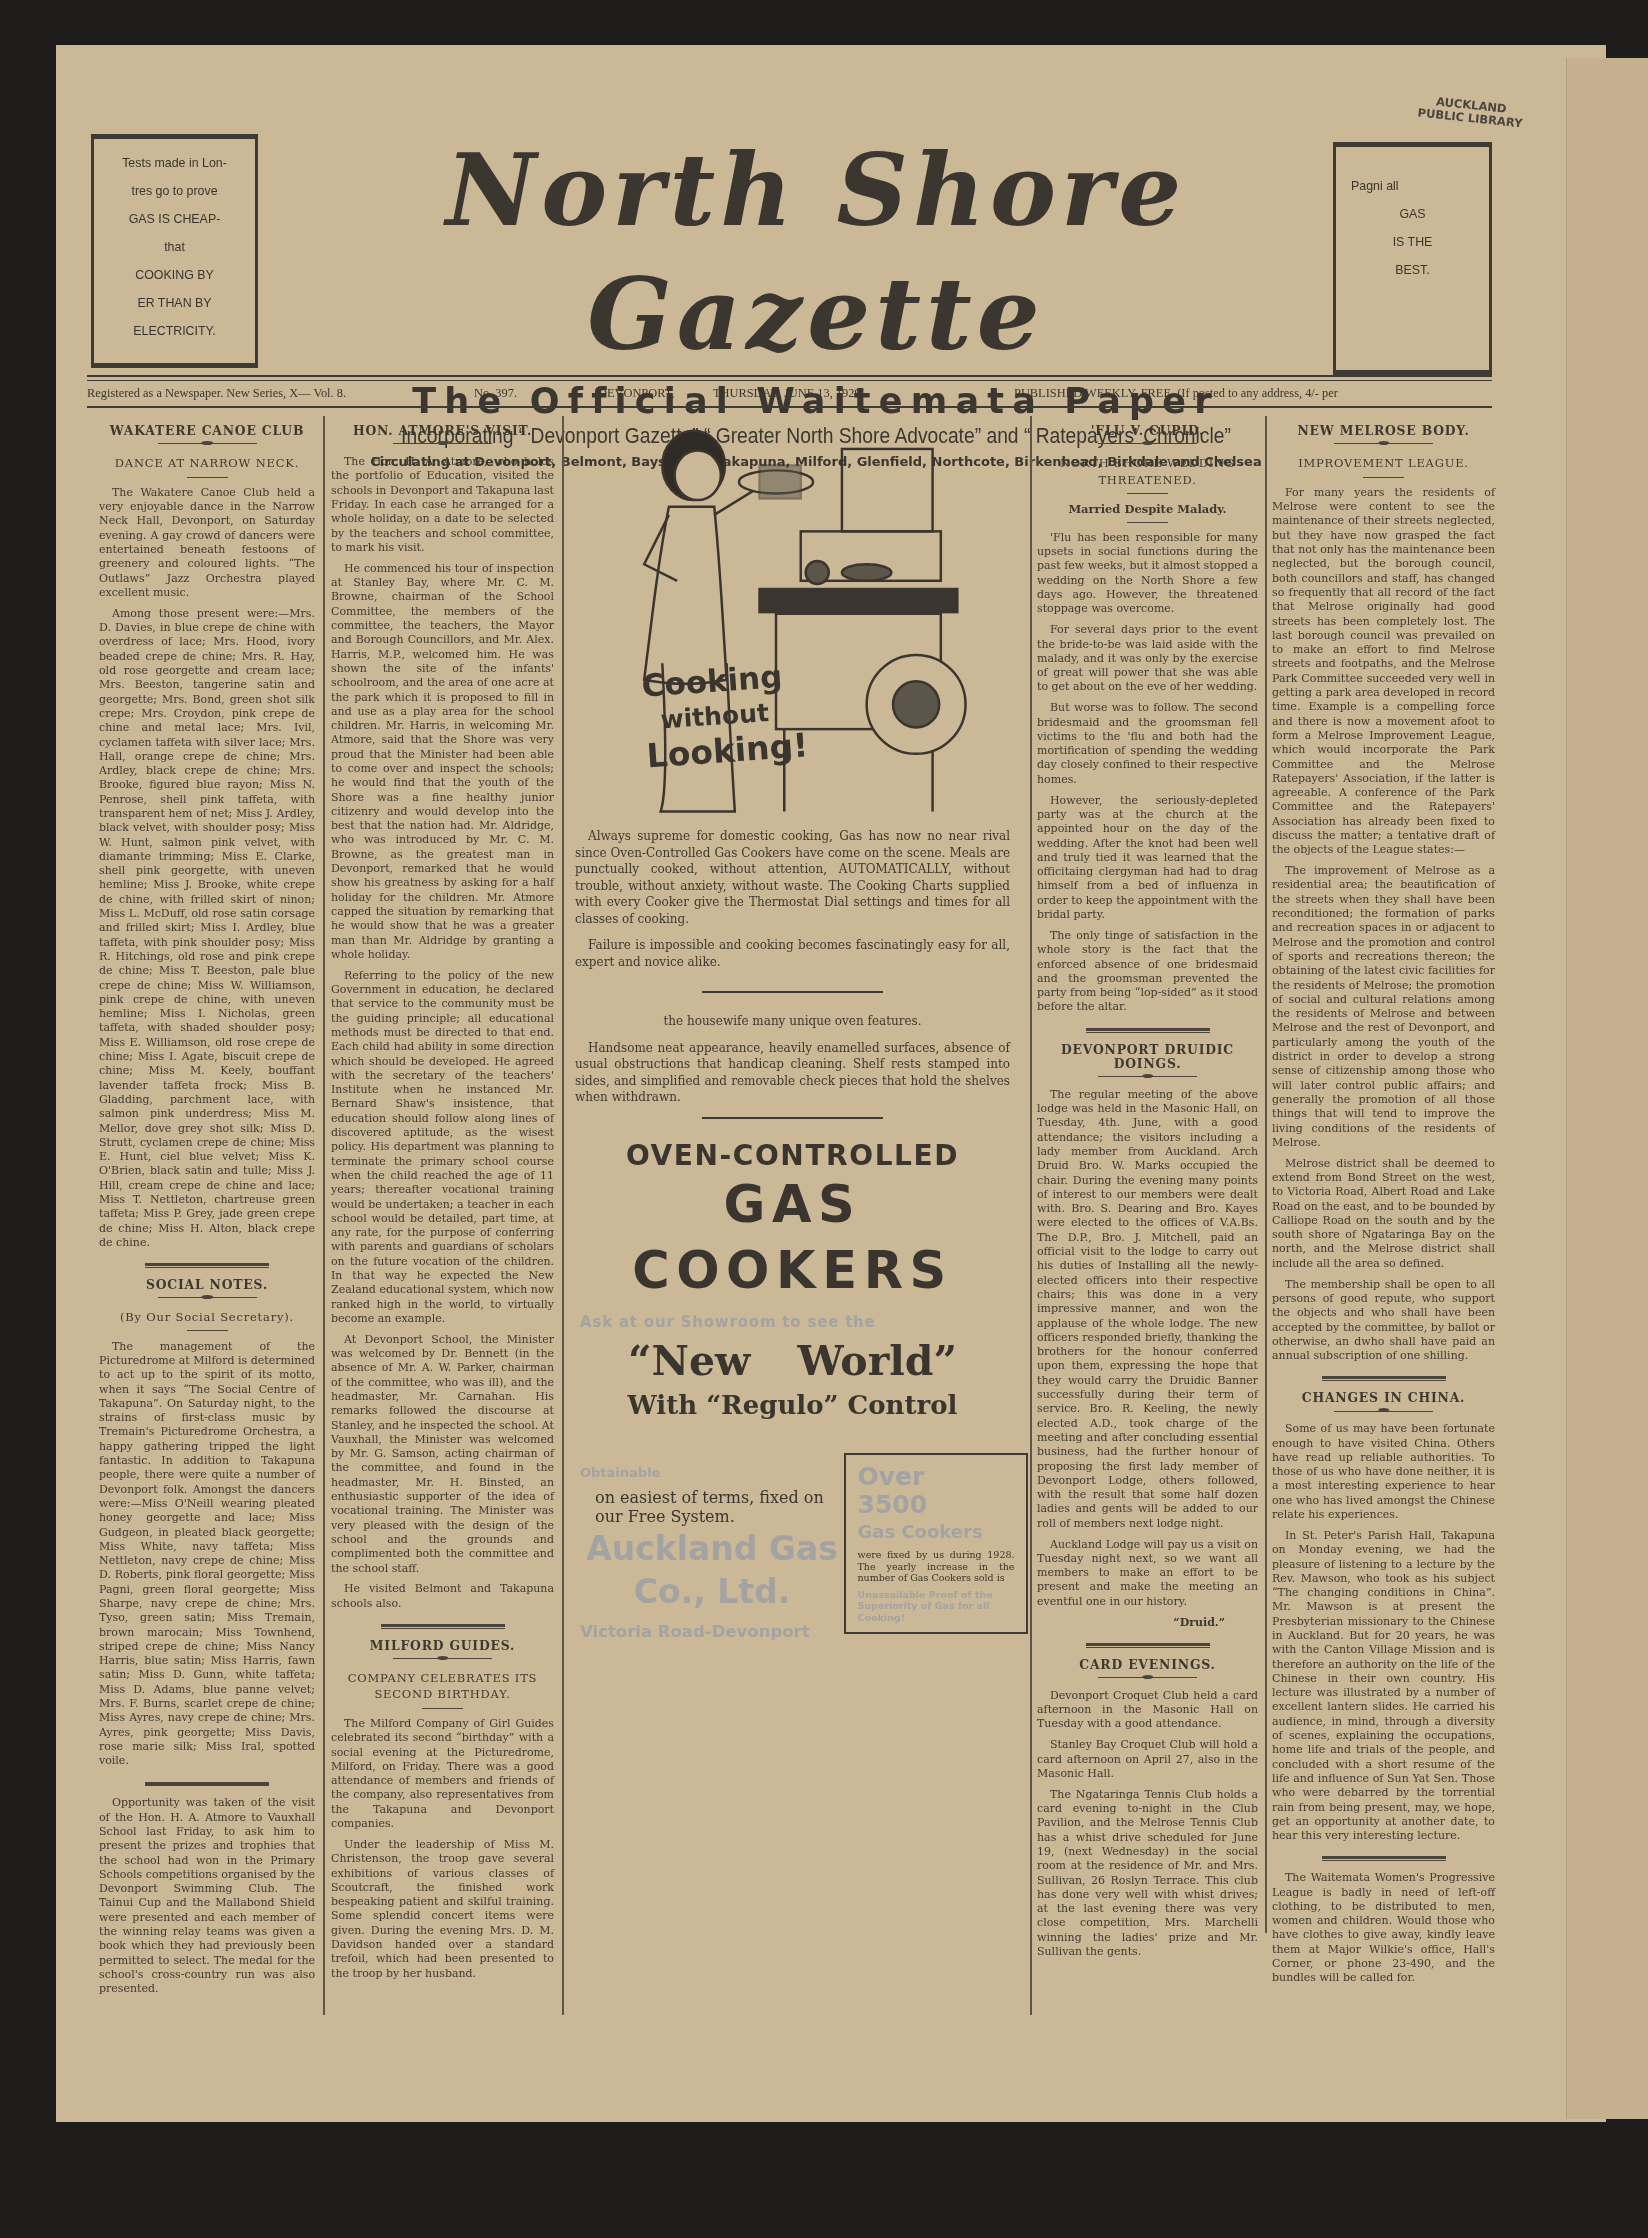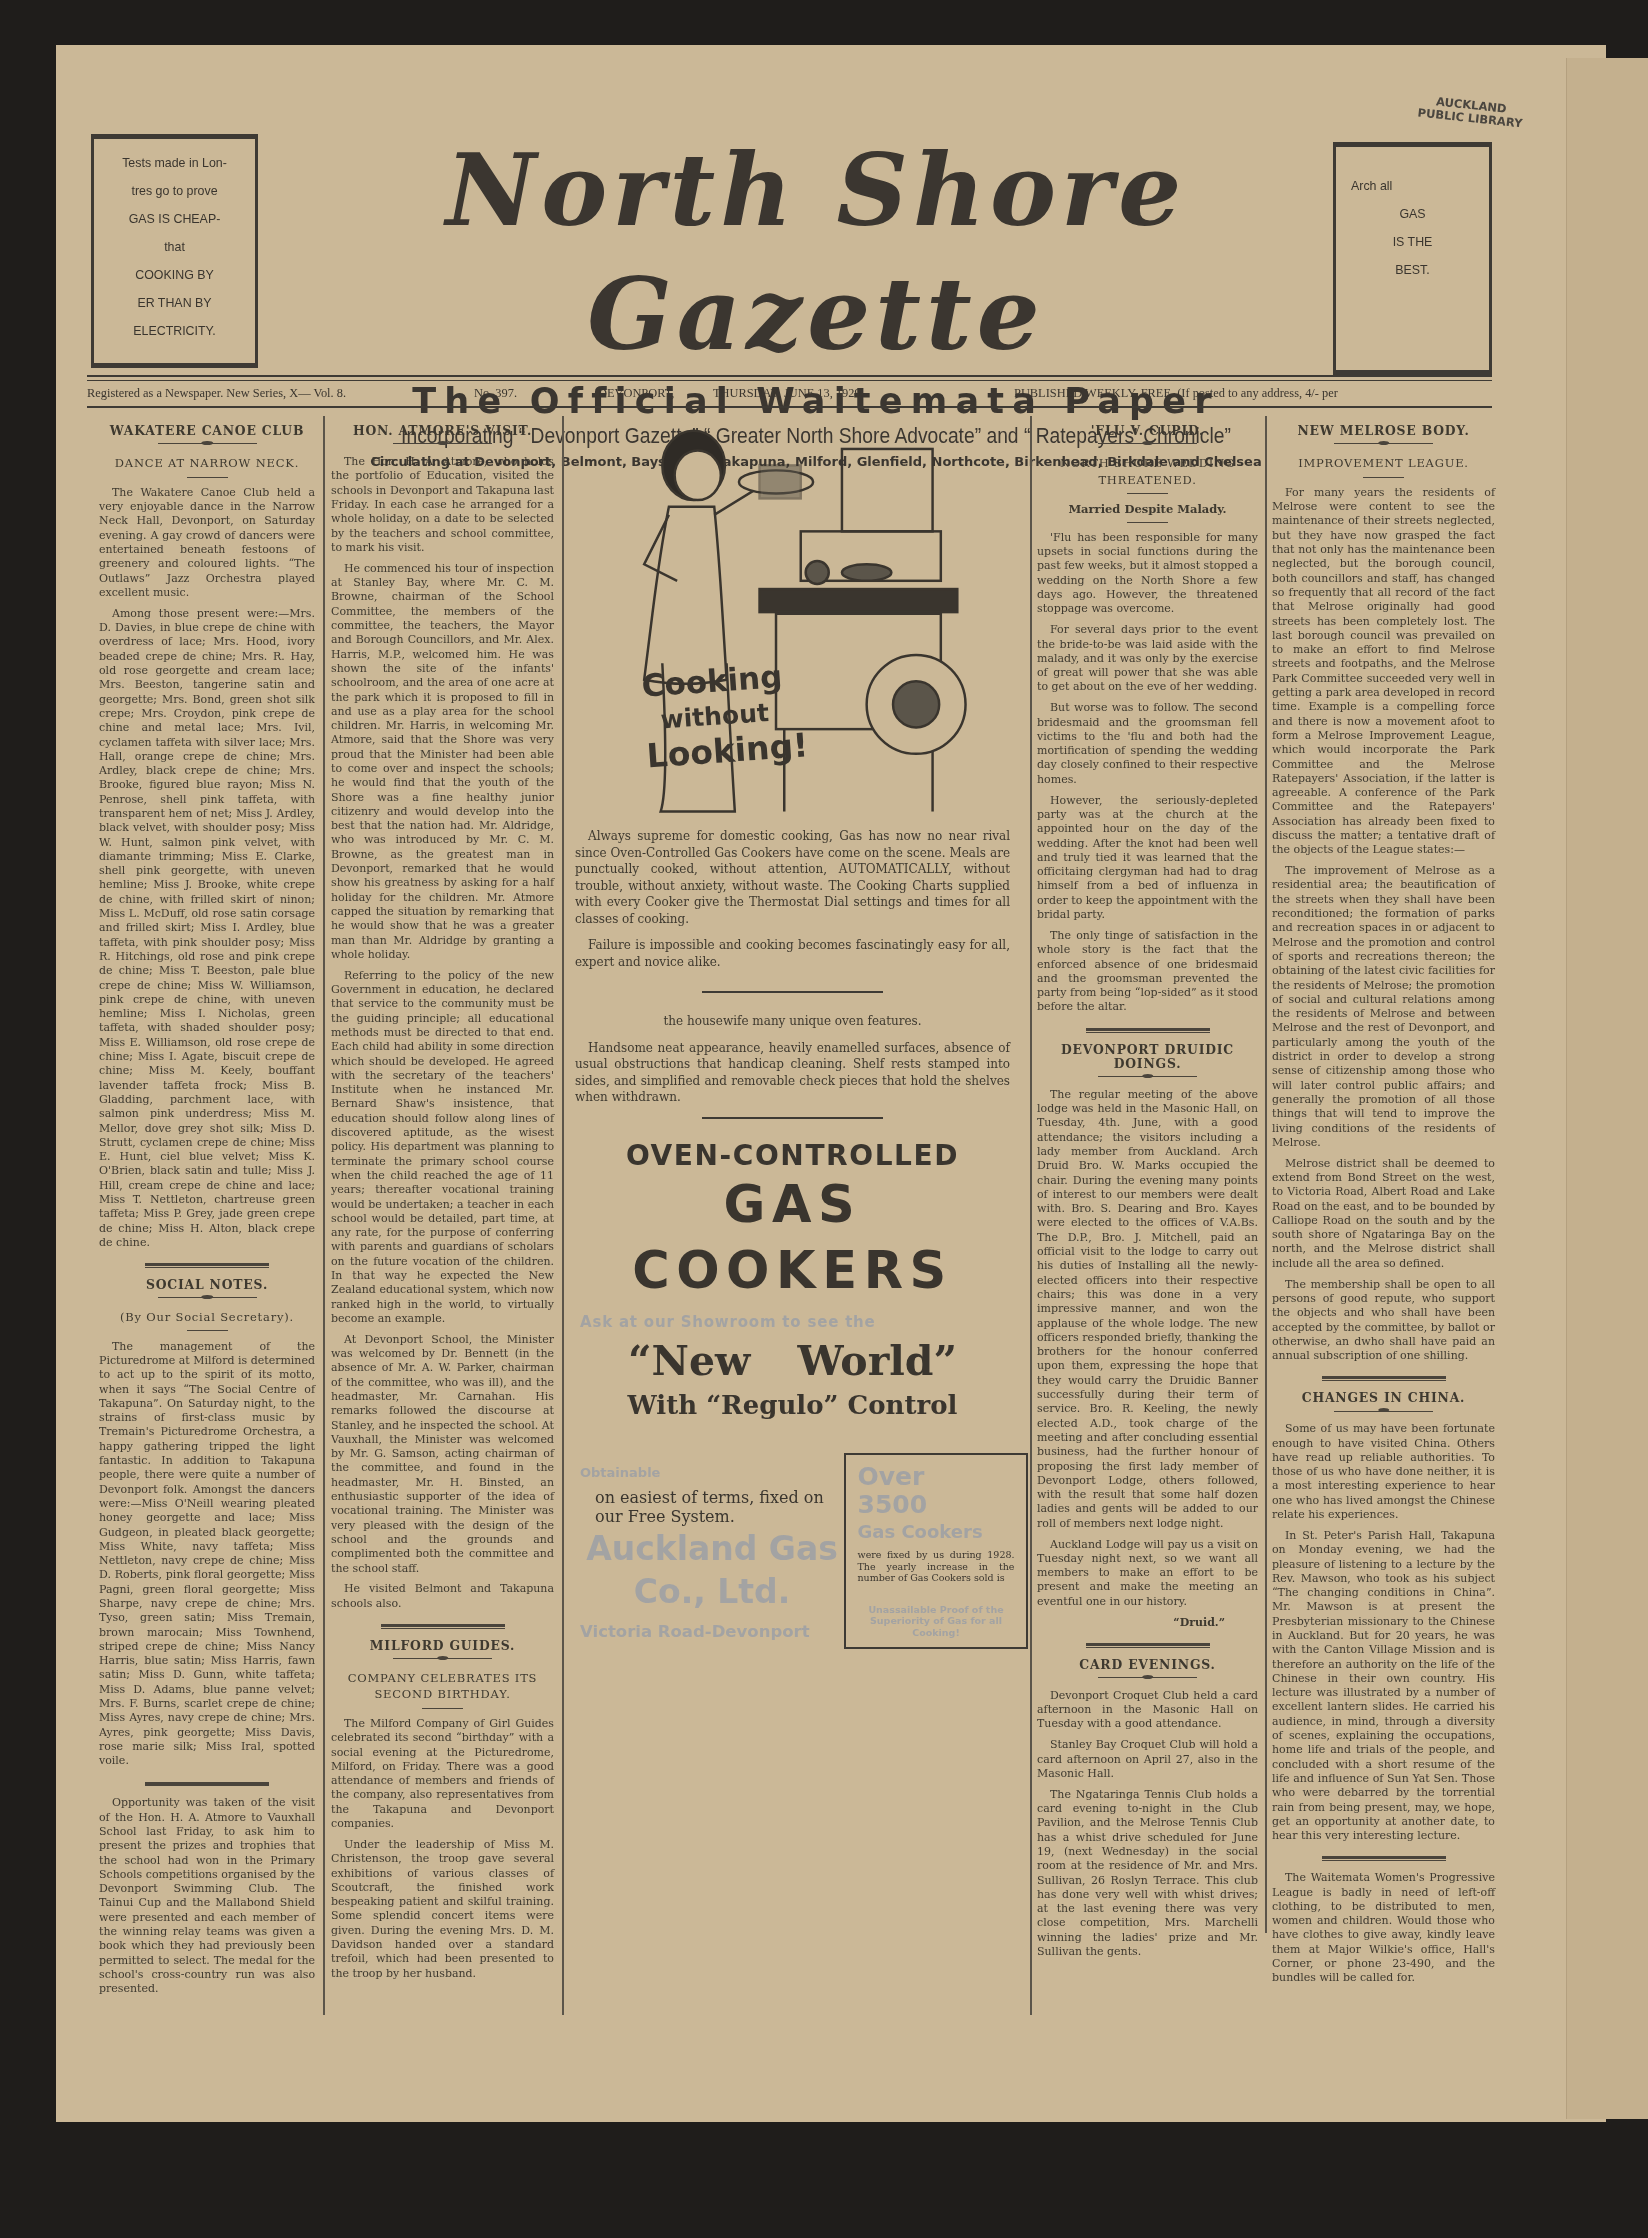--- a/index.html
+++ b/index.html
@@ -59,21 +59,21 @@
   <div style="line-height:28px">Tests made in Lon-</div>
   <div style="line-height:28px">tres go to prove</div>
   <div style="line-height:28px">GAS IS CHEAP-</div>
   <div style="line-height:28px">that</div>
   <div style="line-height:28px">COOKING BY</div>
   <div style="line-height:28px">ER THAN BY</div>
   <div style="line-height:28px">ELECTRICITY.</div>
 </div>
 
 <div class="side-box side-right">
-  <div style="line-height:28px;text-align:left;padding-left:15px">Arch all</div>
+  <div style="line-height:28px;text-align:left;padding-left:15px">Pagni all</div>
   <div style="line-height:28px">GAS</div>
   <div style="line-height:28px">IS THE</div>
   <div style="line-height:28px">BEST.</div>
 </div>
 
 <div class="masthead">
   <div class="mast-title">North Shore Gazette</div>
   <div class="mast-sub">The Official Waitemata Paper</div>
   <div class="mast-inc">Incorporating “ Devonport Gazette” “ Greater North Shore Advocate” and “ Ratepayers' Chronicle”</div>
   <div class="mast-circ">Circulating at Devonport, Belmont, Bayswater, Takapuna, Milford, Glenfield, Northcote, Birkenhead, Birkdale and Chelsea</div>
@@ -187,21 +187,21 @@
     <div class="ob" style="position:absolute;left:10px;top:169px;width:264px;font-size:16.5px;display:flex;justify-content:flex-start">
       <span>Victoria Road</span>
       <span>-</span>
       <span>Devonport</span>
     </div>
     <div class="over-box" style="top:0">
       <div class="ob" style="font-size:25px;line-height:28px">Over</div>
       <div class="ob" style="font-size:25px;line-height:28px">3500</div>
       <div class="ob" style="font-size:18px;line-height:25px">Gas Cookers</div>
       <div style="font-size:9.5px;line-height:11.5px;text-align:justify;margin-top:5px">were fixed by us during 1928. The yearly increase in the number of Gas Cookers sold is</div>
-      <div class="ob" style="font-size:9.5px;line-height:11.5px;text-align:center;margin-top:20px">Unassailable Proof of the Superiority of Gas for all Cooking!</div>
+      <div class="ob" style="font-size:9.5px;line-height:11.5px;margin-top:5px">Unassailable Proof of the Superiority of Gas for all Cooking!</div>
     </div>
   </div>
 </div>
 
 <div class="col" style="left:1037px;width:221px">
   <div class="hd">'FLU V. CUPID.</div>
   <div class="orn"></div>
   <div class="sub">NORTH SHORE WEDDING THREATENED.</div>
   <div class="short"></div>
   <div class="subb">Married Despite Malady.</div>

